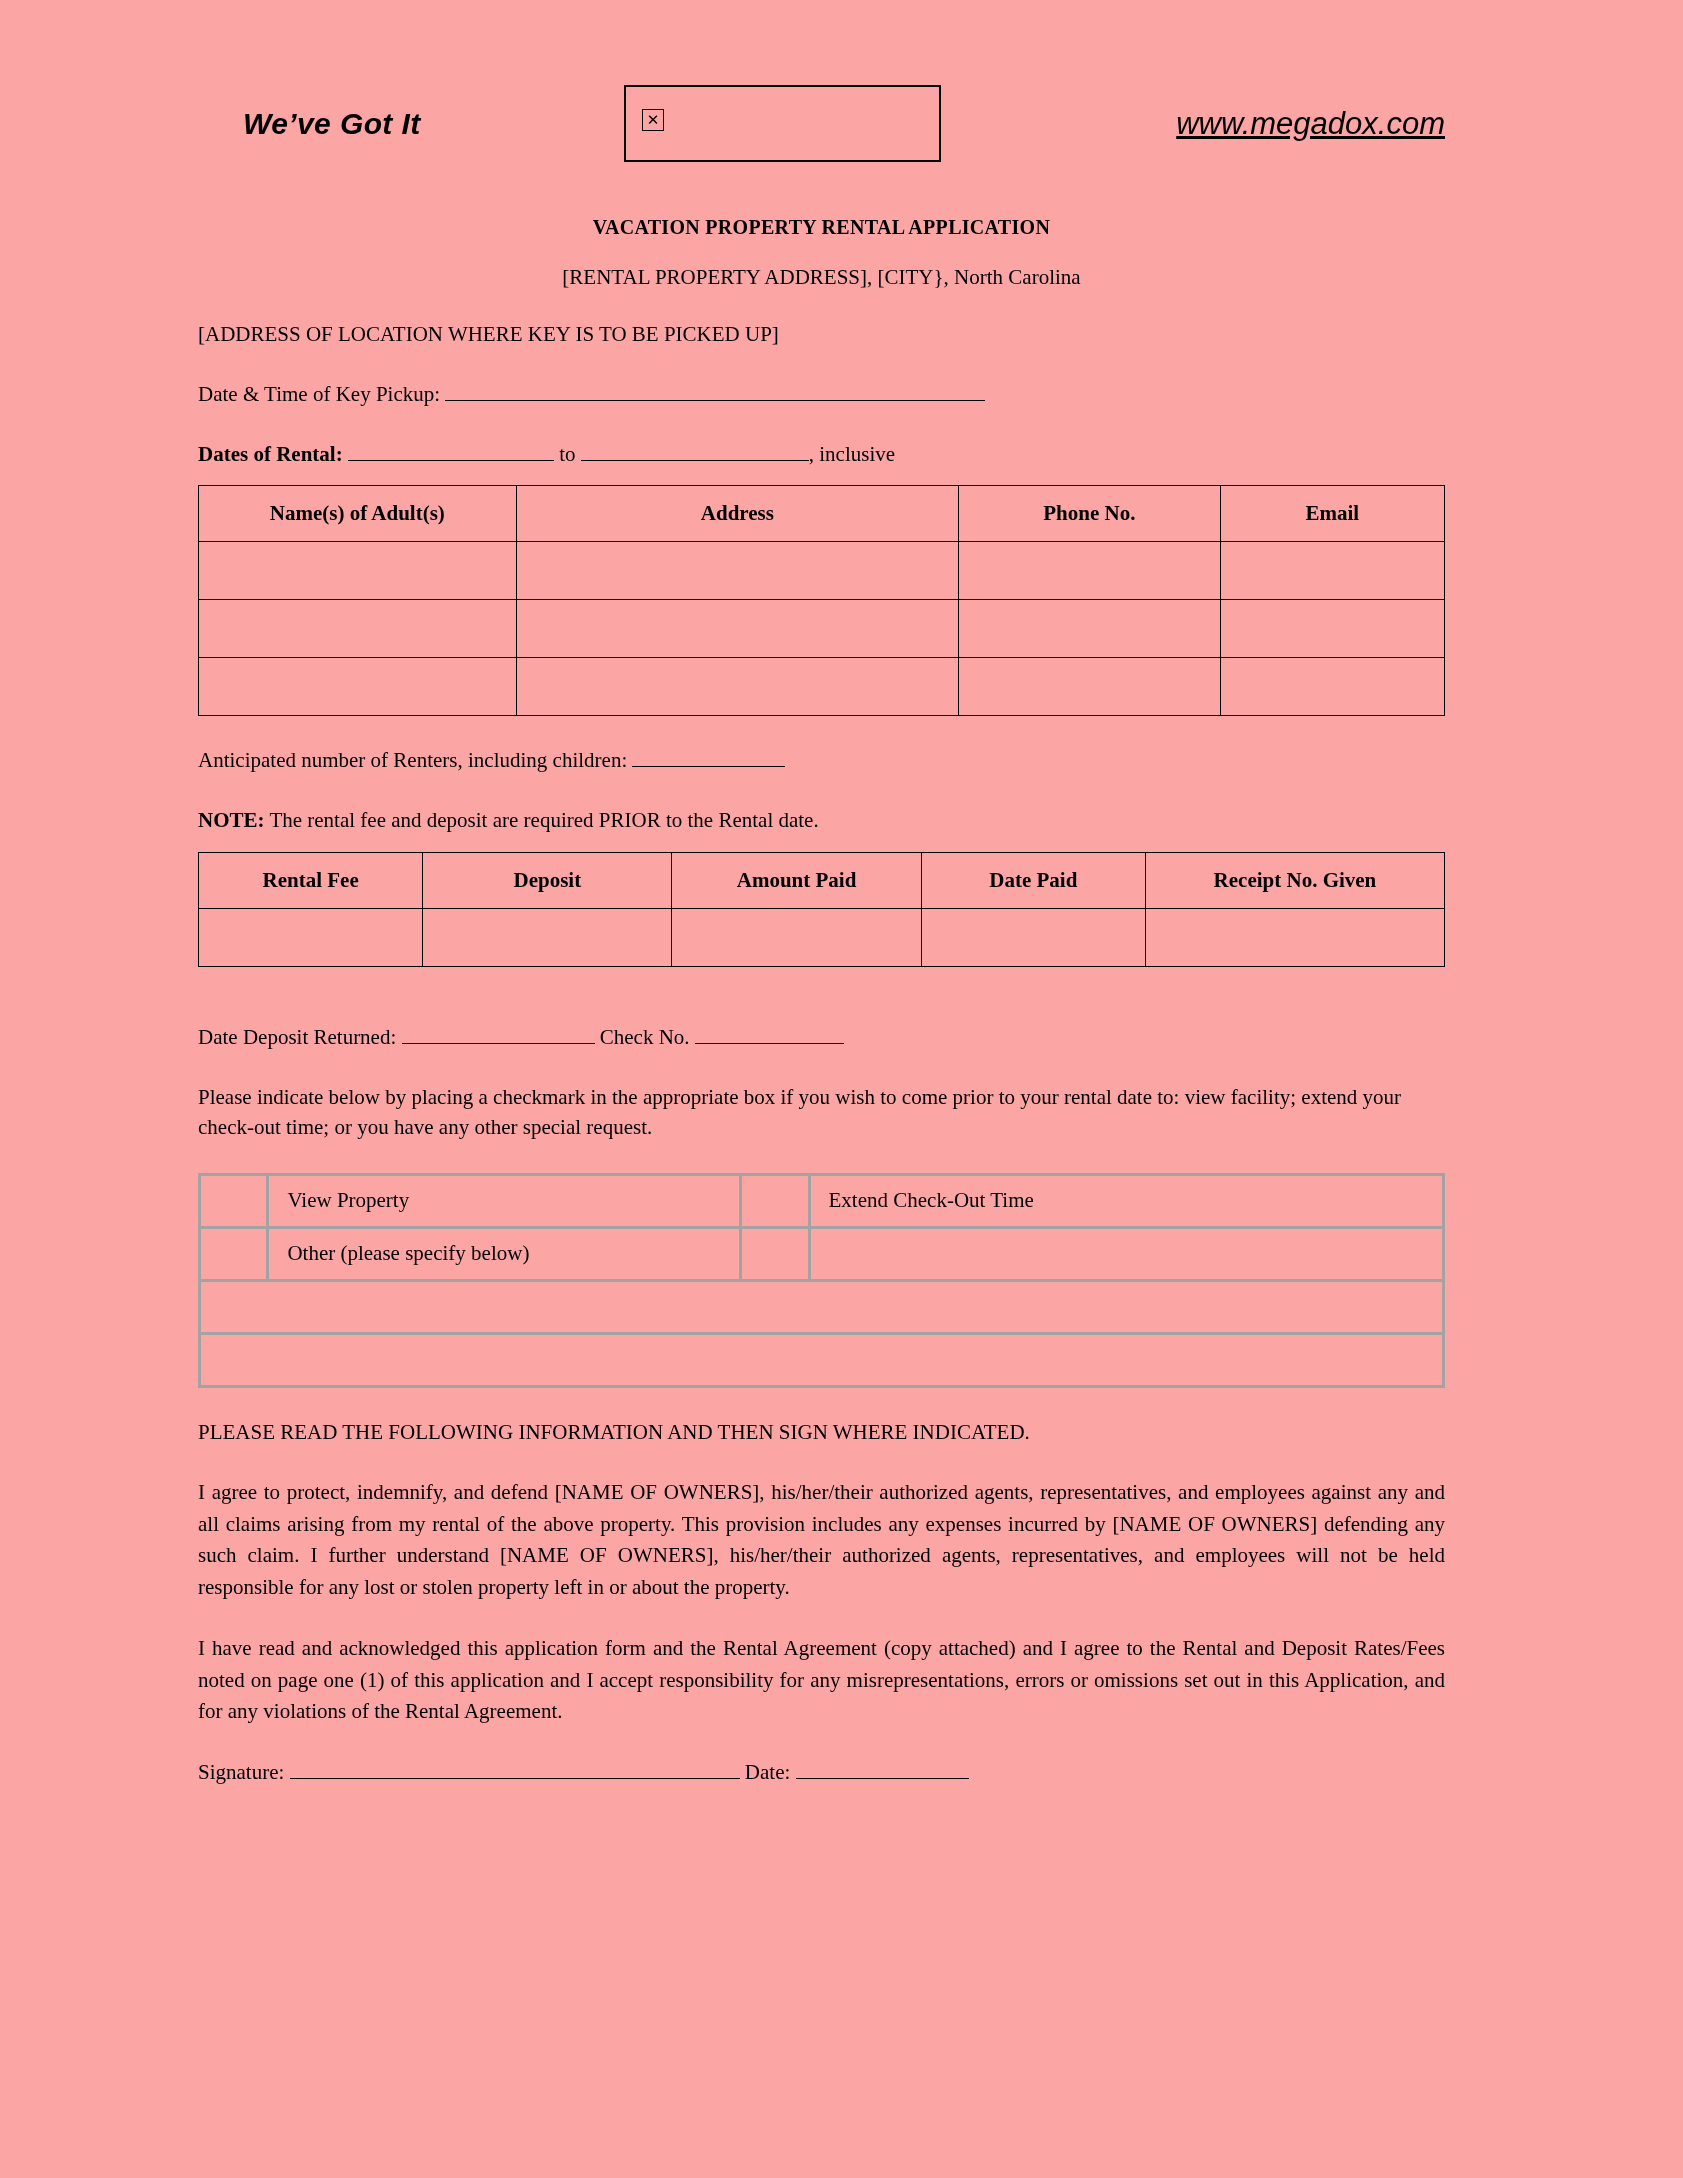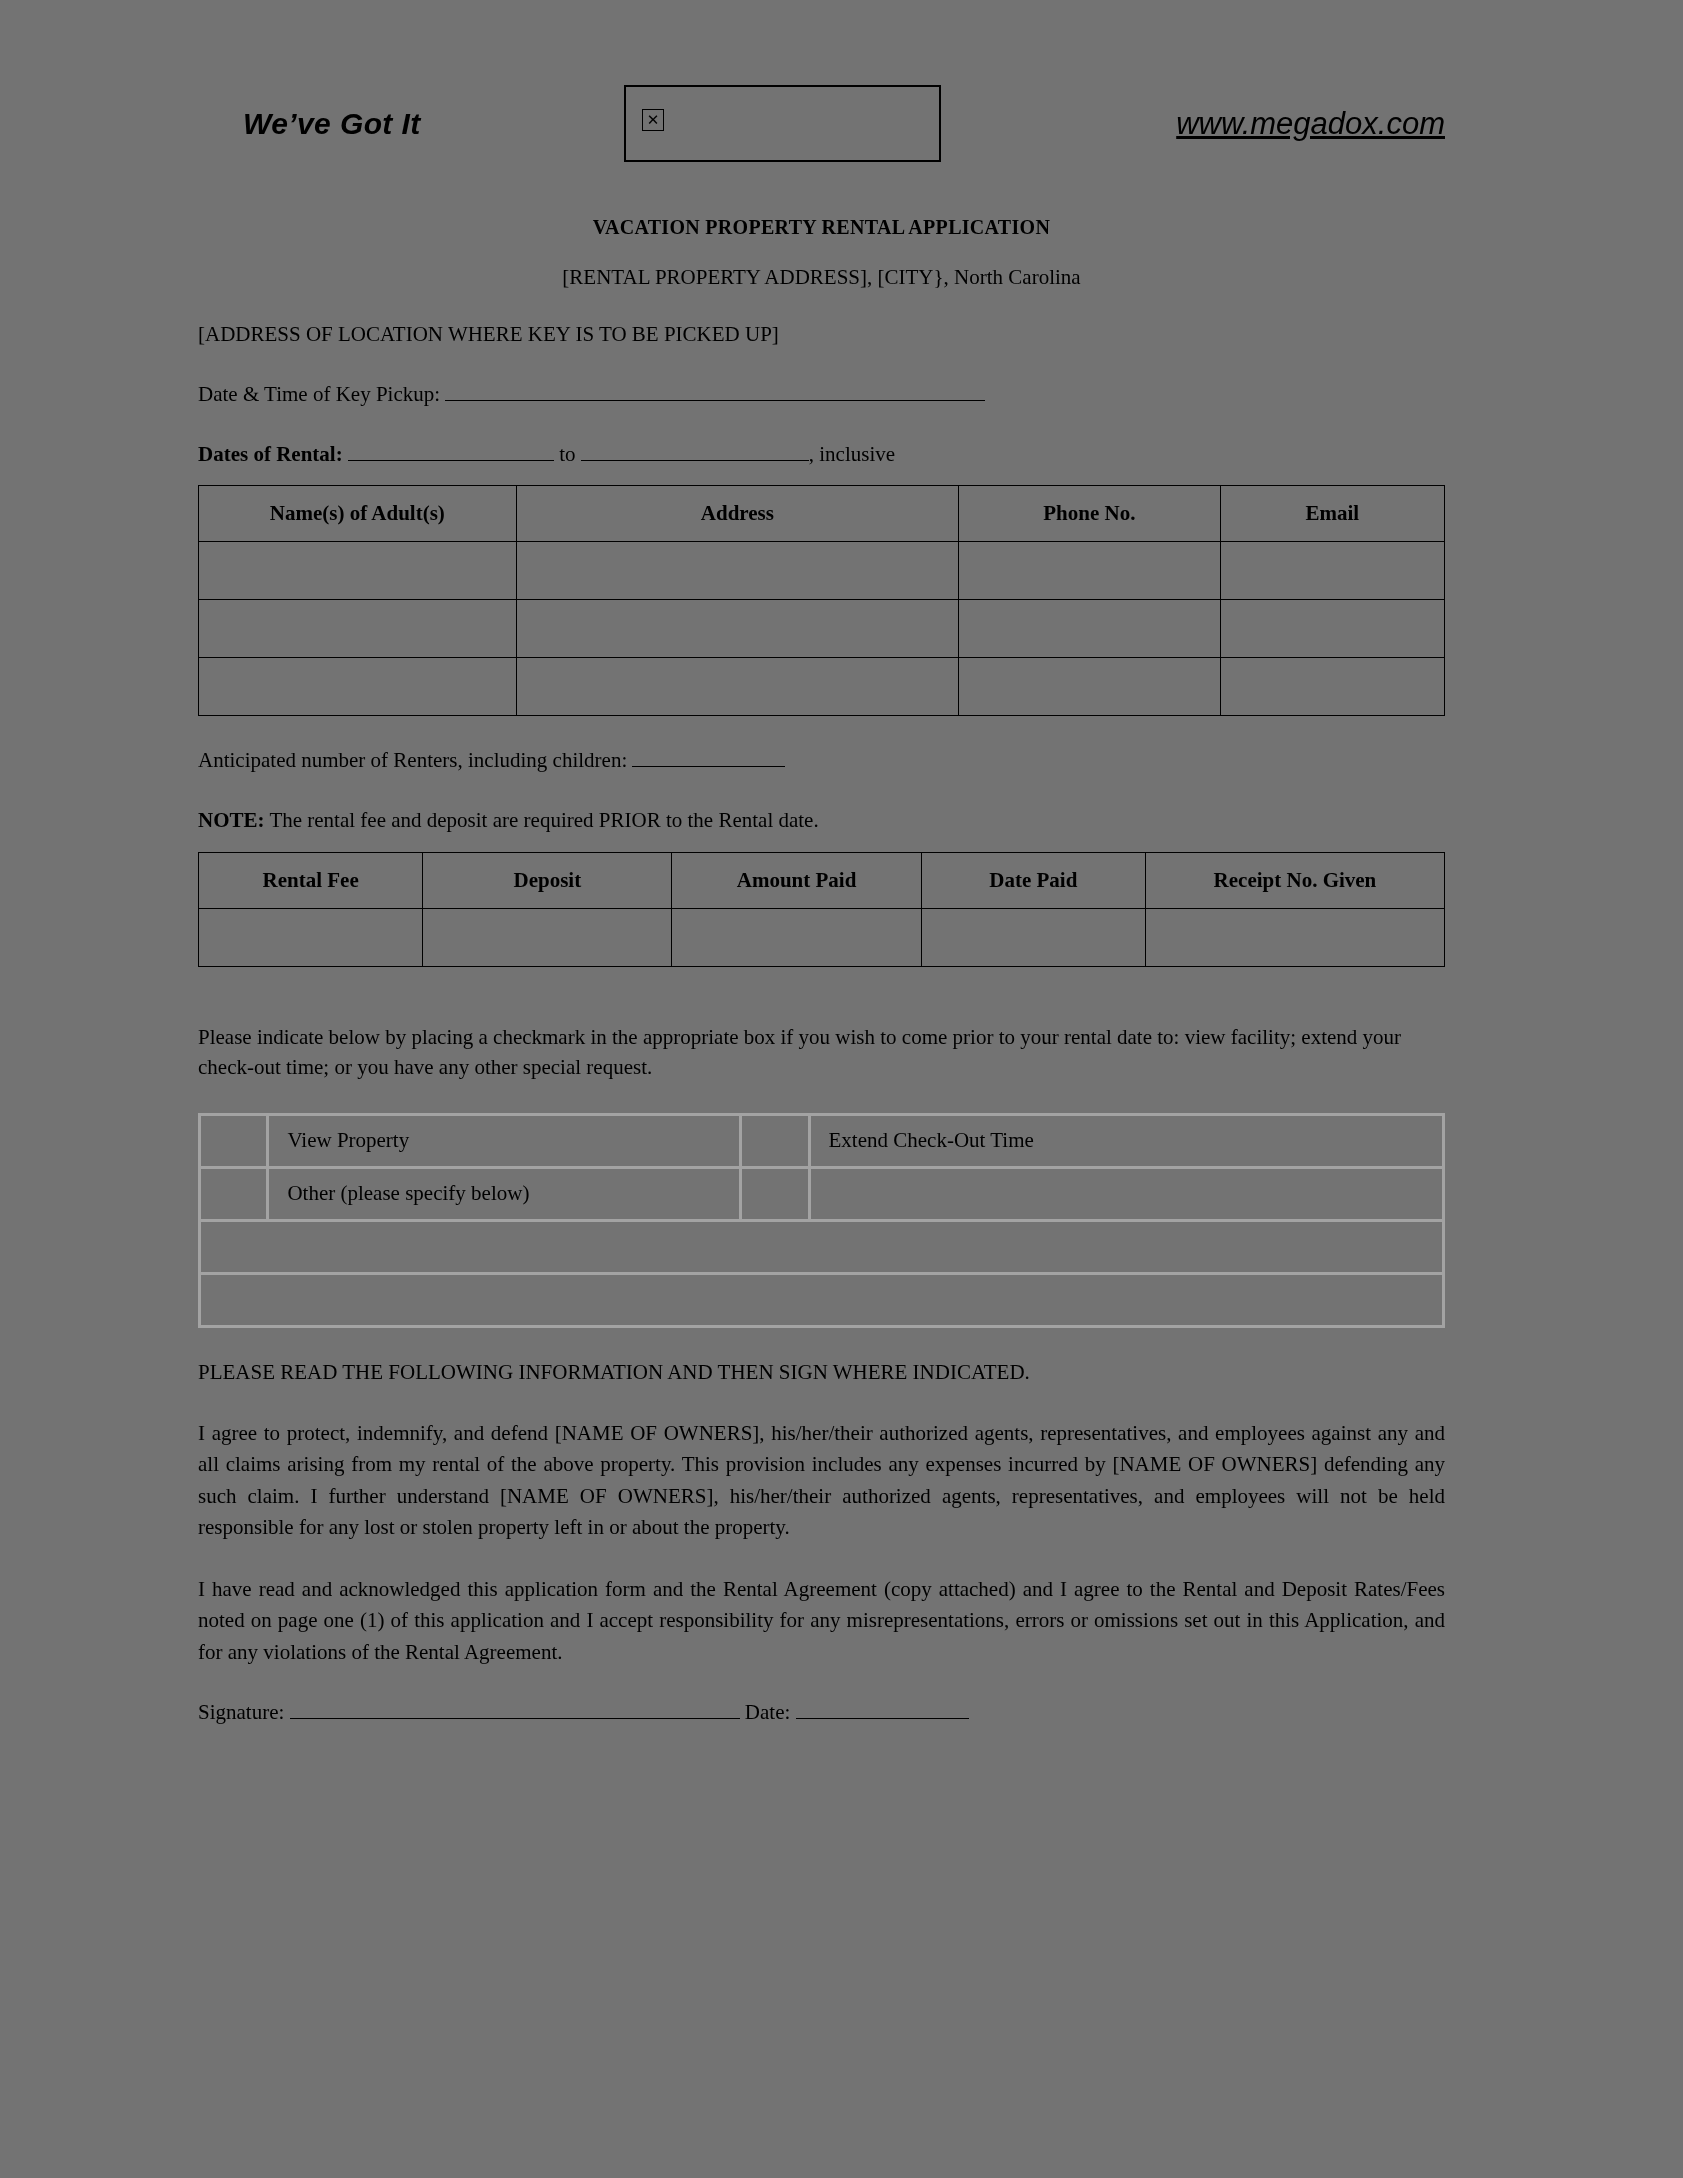--- a/index.html
+++ b/index.html
@@ -13,21 +13,21 @@
     font-family: "Liberation Serif", serif;
     color: #000000;
     position: relative;
     overflow: hidden;
   }
   .page {
     position: absolute;
     left: 0; top: 0;
     width: 1683px;
     height: 2178px;
-    background: #737373;
+    background: #fca5a5;
   }
   .content {
     position: absolute;
     left: 198px;
     top: 79px;
     width: 1247px;
   }
 
   
   .header-row {
@@ -273,20 +273,26 @@
           <td></td>
           <td></td>
           <td></td>
           <td></td>
         </tr>
       </tbody>
     </table>
 
     <div class="spacer-md"></div>
 
+    <div class="para">
+      <span>Date Deposit Returned:</span>
+      <span class="line-blank w-depdate"></span>
+      <span>Check No.</span>
+      <span class="line-blank w-checkno"></span>
+    </div>
 
     <div class="para">Please indicate below by placing a checkmark in the appropriate box if you wish to come prior to your rental date to: view facility; extend your check-out time; or you have any other special request.</div>
 
     <table class="check-table">
       <colgroup>
           <col class="cbox">
           <col class="clab1">
           <col class="cbox2">
           <col class="clab2">
         </colgroup>

